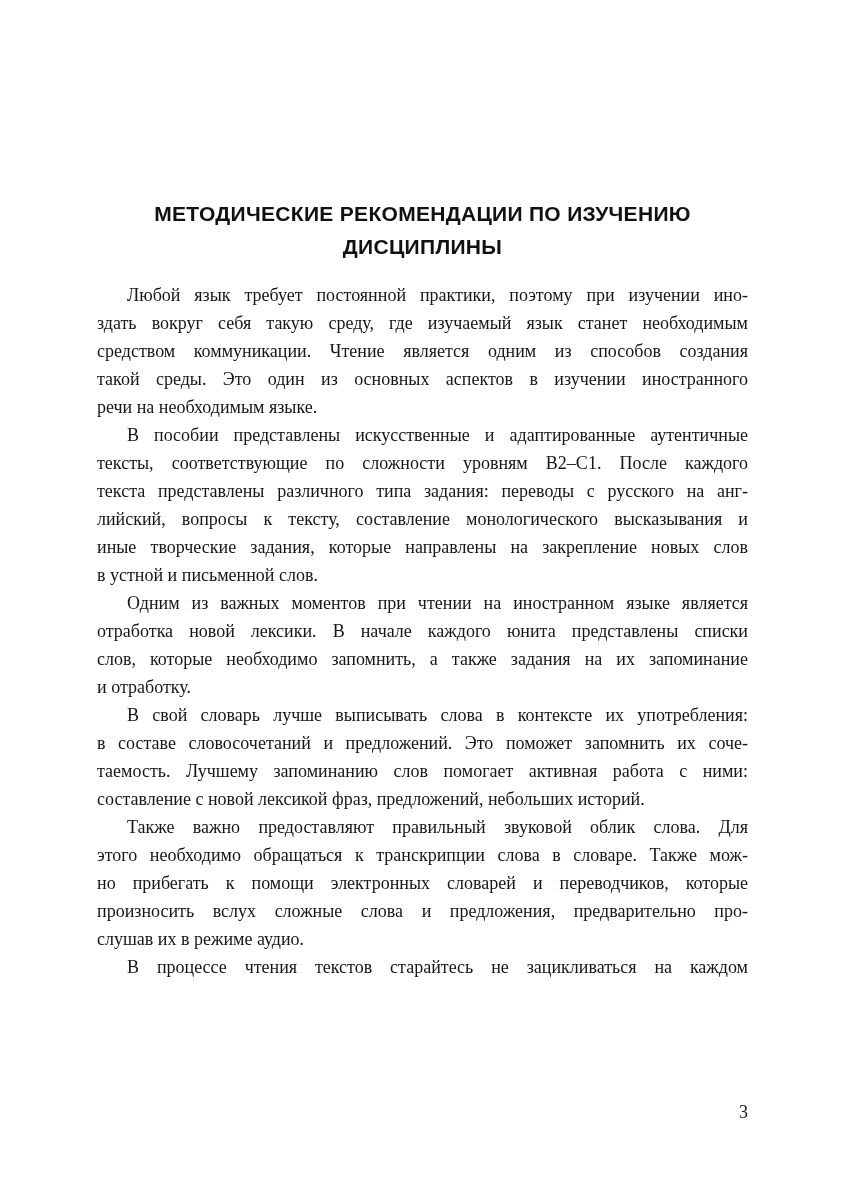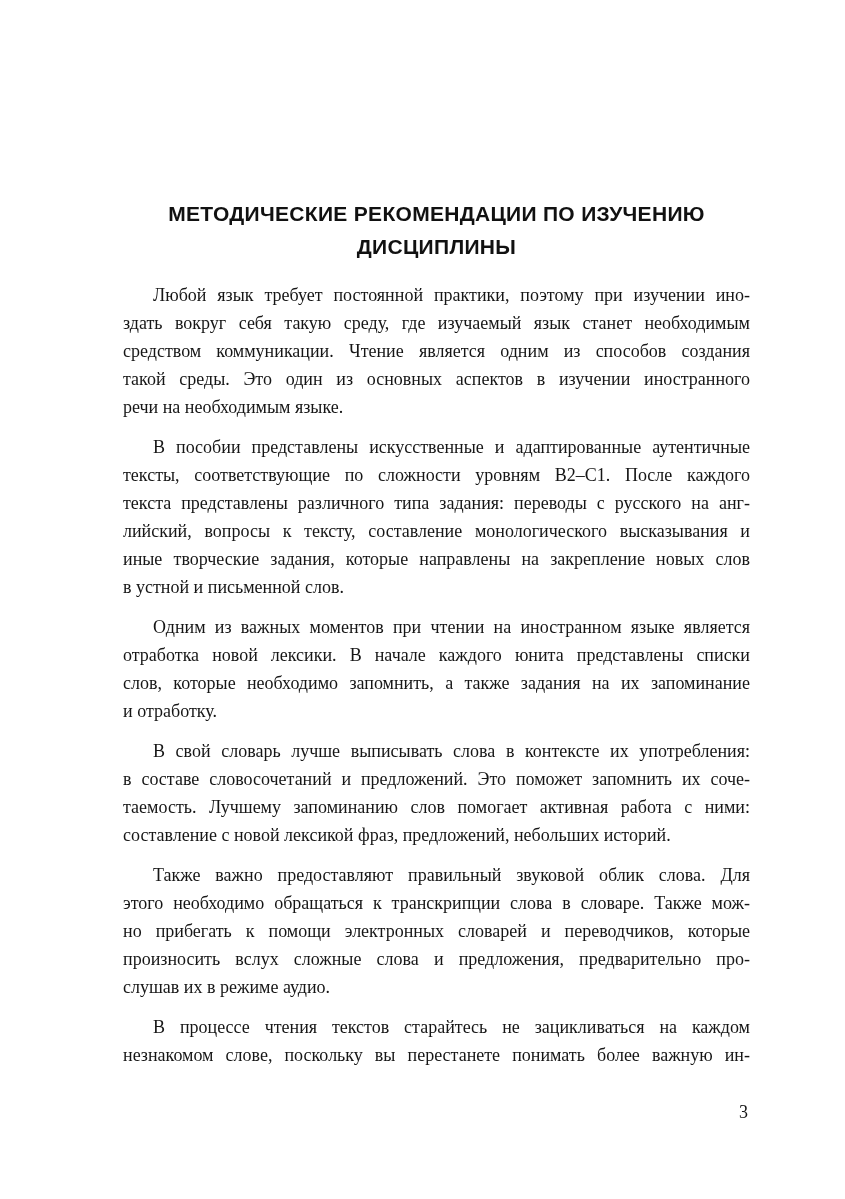--- a/index.html
+++ b/index.html
@@ -12,42 +12,42 @@
     width: 845px;
     height: 1199px;
     margin: 0 auto;
     background: #ffffff;
     color: #161616;
     font-family: "Liberation Serif", serif;
     overflow: hidden;
   }
   .content {
     position: absolute;
-    left: 111px;
+    left: 97px;
     top: 197px;
     width: 651px;
   }
   .title {
     font-family: "Liberation Sans", sans-serif;
     font-weight: 700;
     font-size: 21px;
     line-height: 33px;
     letter-spacing: 0.3px;
     text-align: center;
     margin: 0 0 18px 0;
     color: #111111;
   }
   .title-line {
     display: block;
   }
   .body-text {
     font-size: 18px;
   }
   .paragraph {
-    margin: 12px;
+    margin: 0;
     padding: 0;
   }
   .line {
     display: block;
     height: 28px;
     line-height: 28px;
     overflow: hidden;
     text-align: justify;
     text-align-last: justify;
     white-space: normal;
@@ -115,20 +115,19 @@
       <p class="paragraph">
         <span class="line first">Также важно предоставляют правильный звуковой облик слова. Для</span>
         <span class="line">этого необходимо обращаться к транскрипции слова в словаре. Также мож-</span>
         <span class="line">но прибегать к помощи электронных словарей и переводчиков, которые</span>
         <span class="line">произносить вслух сложные слова и предложения, предварительно про-</span>
         <span class="line last">слушав их в режиме аудио.</span>
       </p>
 
       <p class="paragraph">
         <span class="line first">В процессе чтения текстов старайтесь не зацикливаться на каждом</span>
-        <span class="line">незнакомом слове, поскольку вы перестанете понимать более важную ин-</span>
       </p>
 
     </div>
   </div>
 
   <div class="page-number">3</div>
 </div>
 
 </body></html>

